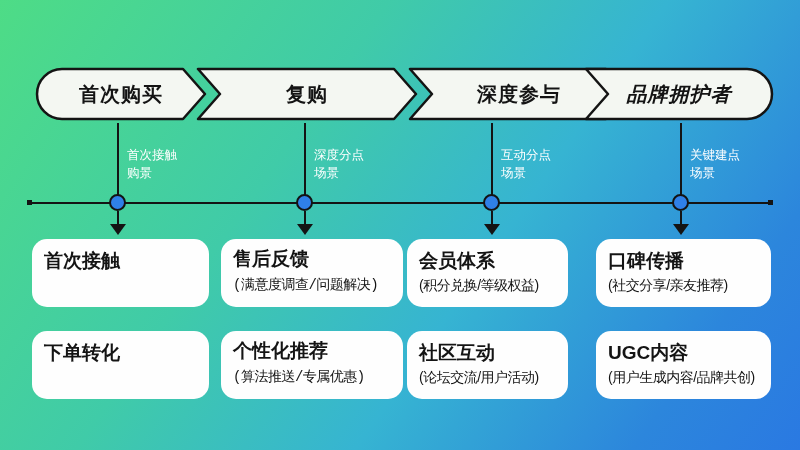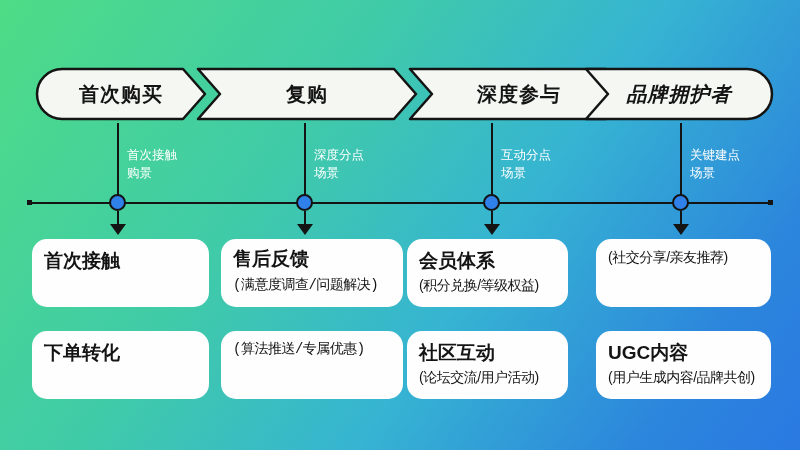--- a/index.html
+++ b/index.html
@@ -126,27 +126,29 @@
 </div>
 <div class="card r1 c2">
   <div class="card-title">售后反馈</div>
   <div class="card-sub">(满意度调查/问题解决)</div>
 </div>
 <div class="card r1 c3">
   <div class="card-title">会员体系</div>
   <div class="card-sub">(积分兑换/等级权益)</div>
 </div>
 <div class="card r1 c4">
+  <div class="card-title">口碑传播</div>
   <div class="card-sub">(社交分享/亲友推荐)</div>
 </div>
 
 <div class="card r2 c1">
   <div class="card-title">下单转化</div>
 </div>
 <div class="card r2 c2">
+  <div class="card-title">个性化推荐</div>
   <div class="card-sub">(算法推送/专属优惠)</div>
 </div>
 <div class="card r2 c3">
   <div class="card-title">社区互动</div>
   <div class="card-sub">(论坛交流/用户活动)</div>
 </div>
 <div class="card r2 c4">
   <div class="card-title">UGC内容</div>
   <div class="card-sub">(用户生成内容/品牌共创)</div>
 </div>

